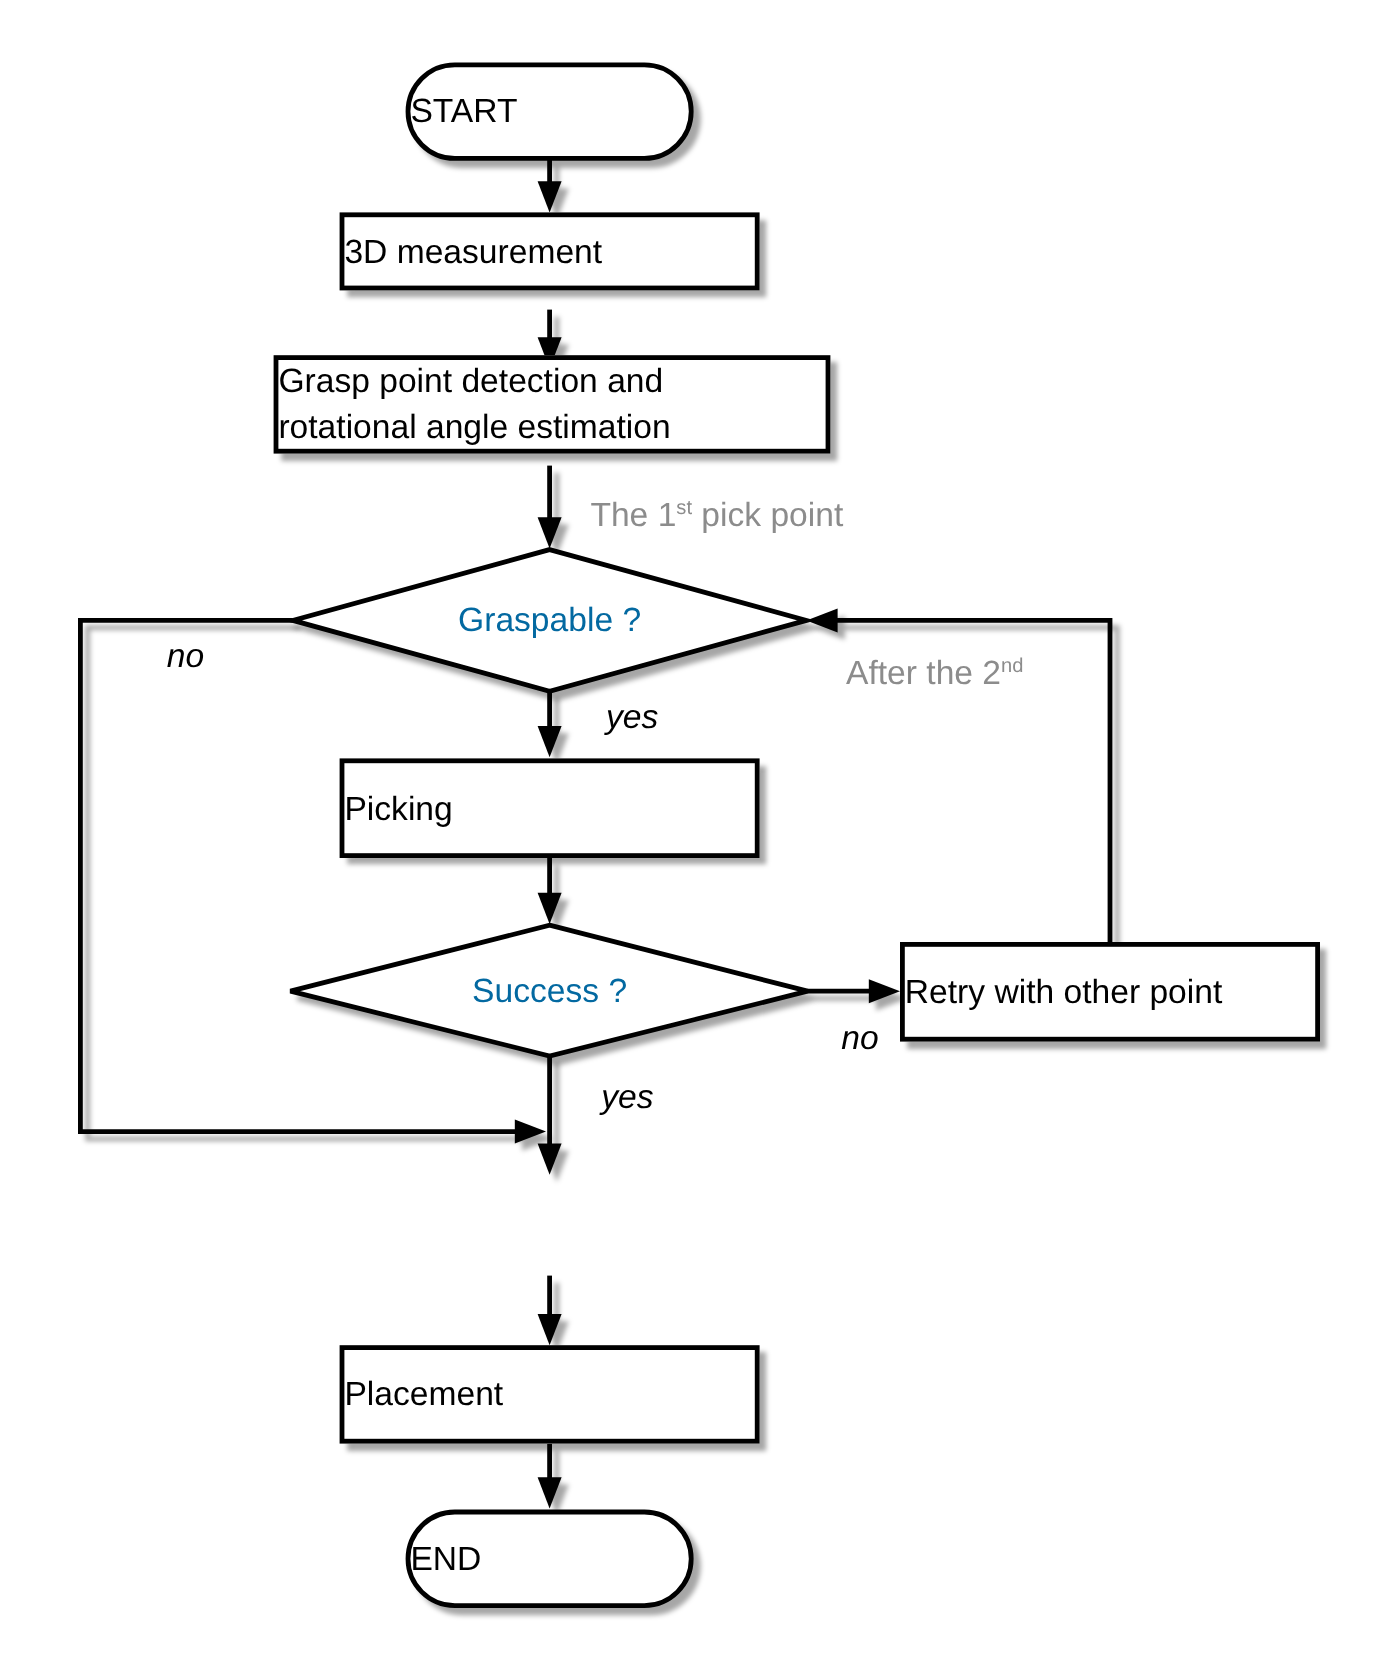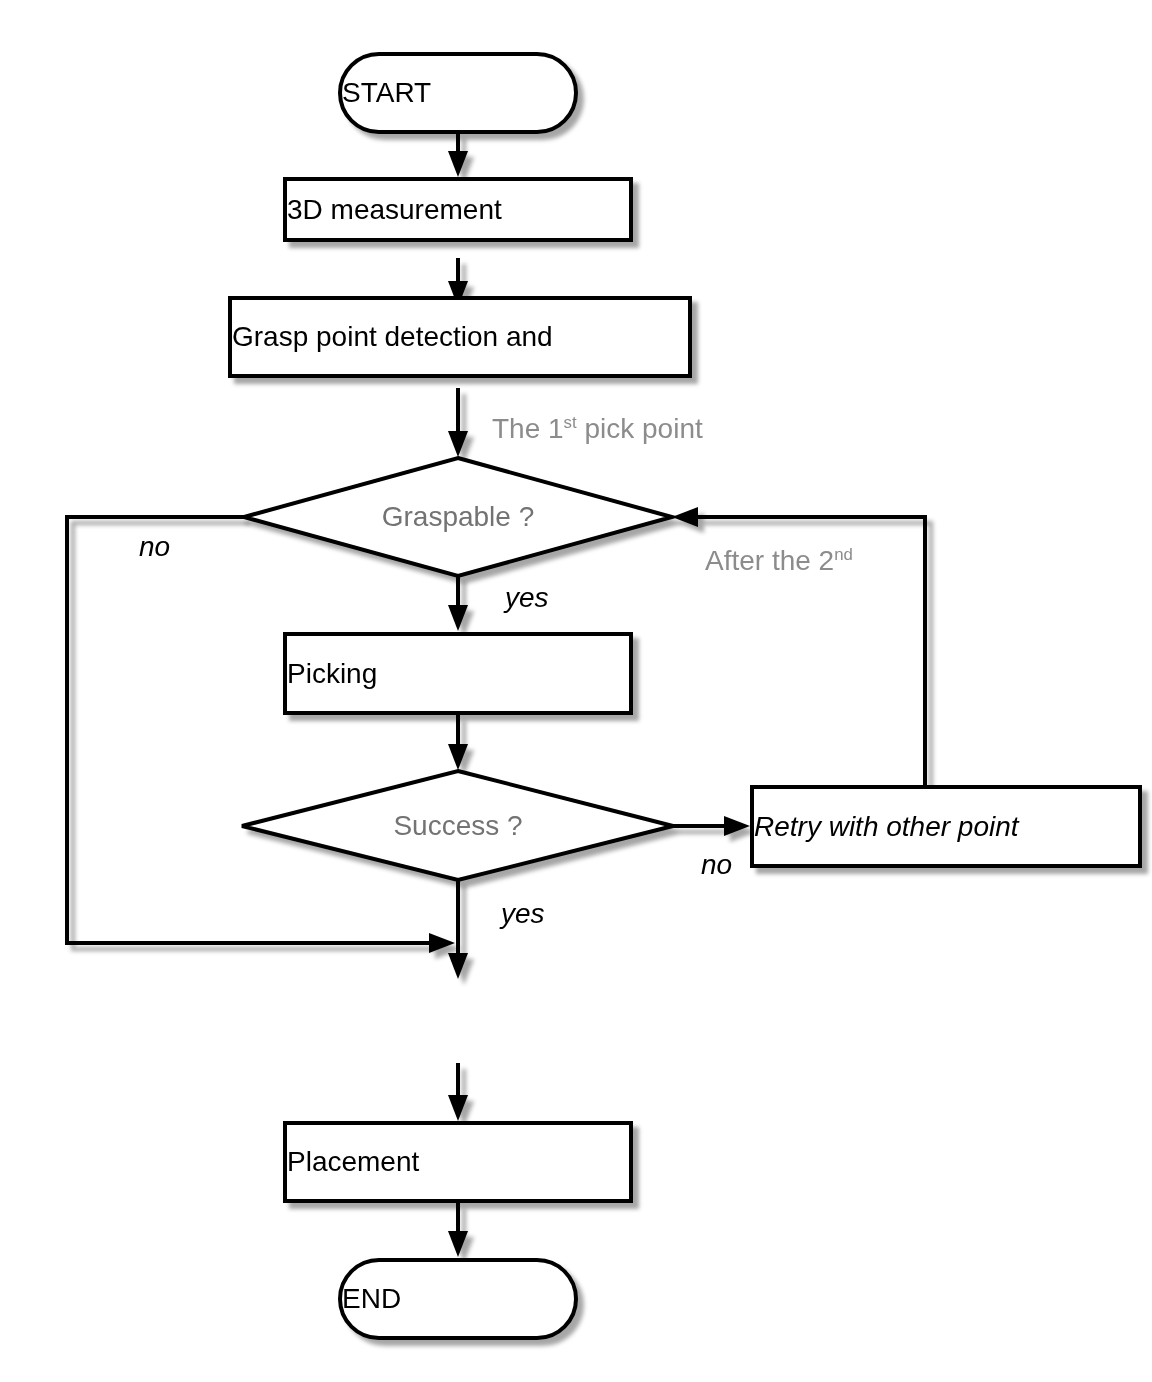--- a/index.html
+++ b/index.html
@@ -37,21 +37,21 @@
   }
   .terminator { border-radius: 41px; }
 
   .diamond-label {
     position: absolute;
     width: 300px;
     height: 36px;
     line-height: 36px;
     text-align: center;
     font-size: 28px;
-    color: #737373;
+    color: #0369a1;
   }
   .edge-label {
     position: absolute;
     font-size: 28px;
     white-space: nowrap;
     color: #000000;
   }
   .edge-label.gray { color: #8c8c8c; }
   .edge-label.branch { font-style: italic; margin-left: 19px; }
   .sup { font-size: 0.6em; vertical-align: super; letter-spacing: 0; margin-top: 29px; }
@@ -111,27 +111,28 @@
   <div class="node terminator" style="left:338px;top:52px;width:240px;height:82px;">
     <span>START</span>
   </div>
 
   <div class="node" style="left:283px;top:177px;width:350px;height:65px;">
     <span>3D measurement</span>
   </div>
 
   <div class="node" style="left:228px;top:296px;width:464px;height:82px;">
     <span>Grasp point detection and</span>
+    <span>rotational angle estimation</span>
   </div>
 
   <div class="node" style="left:283px;top:632px;width:350px;height:83px;">
     <span>Picking</span>
   </div>
 
-  <div class="node" style="left:750px;top:785px;width:392px;height:83px;font-style:italic;">
+  <div class="node" style="left:750px;top:785px;width:350px;height:83px;">
     <span>Retry with other point</span>
   </div>
 
 
   <div class="node" style="left:283px;top:1121px;width:350px;height:82px;">
     <span>Placement</span>
   </div>
 
   <div class="node terminator" style="left:338px;top:1258px;width:240px;height:82px;">
     <span>END</span>

